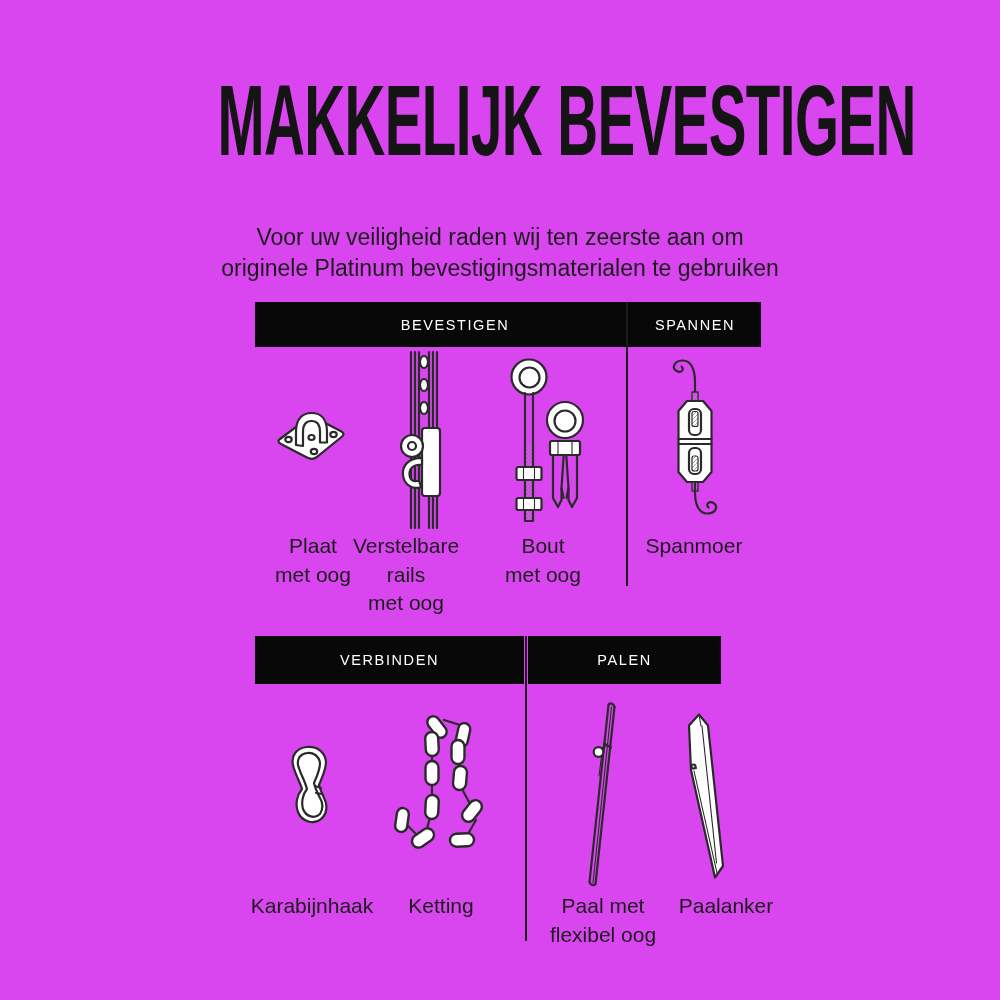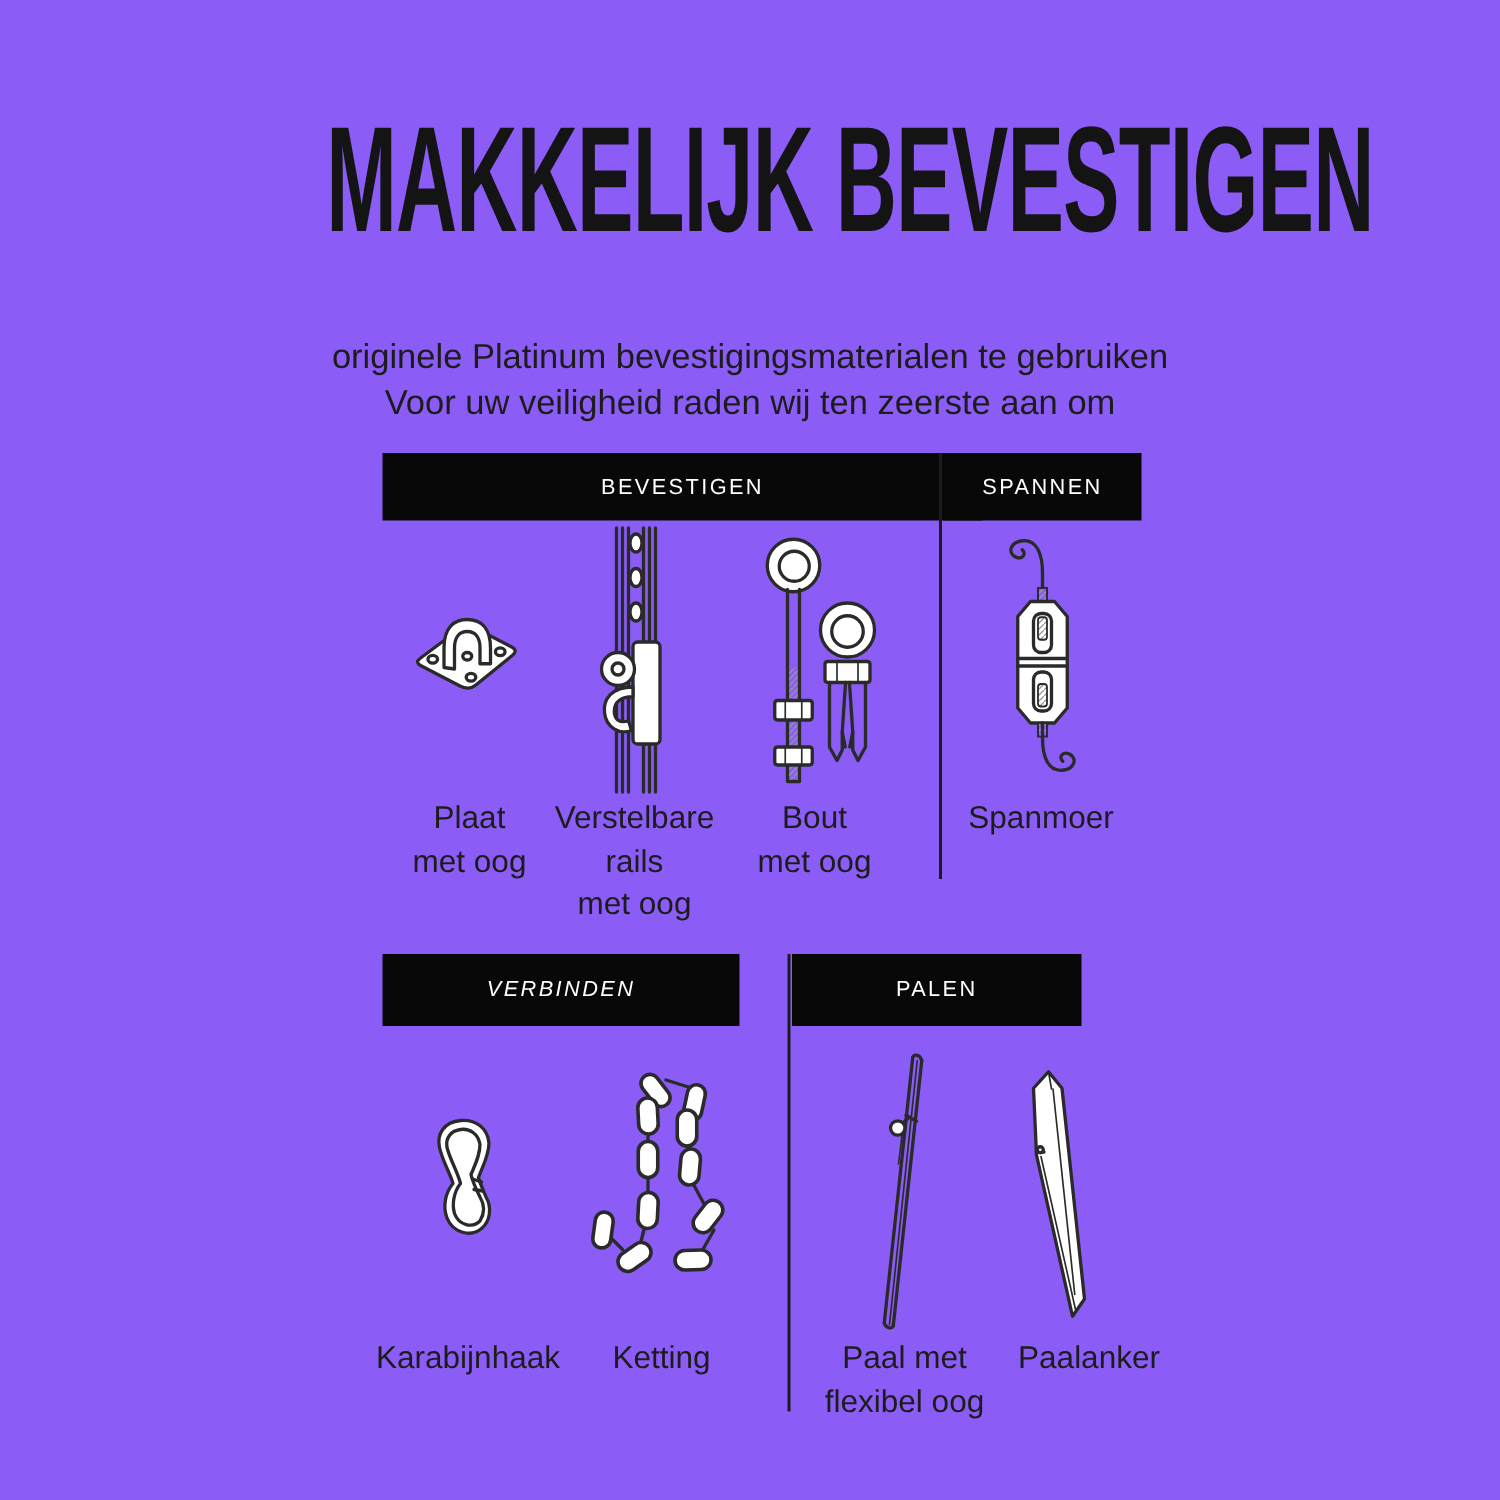--- a/index.html
+++ b/index.html
@@ -1,17 +1,17 @@
 <!DOCTYPE html>
 <html><head>
 <meta charset="utf-8">
 <style>
   html,body{margin:0;padding:0;background:#fff;}
   .canvas{
-    position:relative;width:1000px;height:1000px;background:#8b5cf6;overflow:hidden;
+    position:relative;width:1000px;height:1000px;background:#d946ef;overflow:hidden;
     font-family:"Liberation Sans","DejaVu Sans",sans-serif;color:#1c1c1c;
   }
   .title{
     position:absolute;top:68px;left:0;width:1000px;text-align:center;
     font-size:100px;line-height:105px;font-weight:700;letter-spacing:-1px;
     transform:scaleX(0.565);transform-origin:50% 50%;white-space:nowrap;color:#141414;
   }
   .subtitle{
     position:absolute;top:222px;left:0;width:1000px;text-align:center;
     font-size:23px;line-height:31px;color:#1c1c1c;
@@ -33,33 +33,33 @@
   .link{stroke:#2a2a2a;stroke-width:2.4;fill:#fff;}
 </style>
 </head>
 <body>
 
 <div class="canvas">
 
   <div class="title">MAKKELIJK BEVESTIGEN</div>
 
   <div class="subtitle">
+    <div>Voor uw veiligheid raden wij ten zeerste aan om</div>
     <div>originele Platinum bevestigingsmaterialen te gebruiken</div>
-    <div>Voor uw veiligheid raden wij ten zeerste aan om</div>
   </div>
 
   <div class="hdr" style="left:255px;top:302px;width:400px;">
     <span>BEVESTIGEN</span>
   </div>
   <div class="hdr" style="left:629px;top:302px;width:132px;">
     <span>SPANNEN</span>
   </div>
   <div class="vline" style="left:626px;top:302px;height:284px;"></div>
 
-  <div class="hdr" style="left:255px;top:636px;width:238px;height:48px;font-style:italic;">
+  <div class="hdr" style="left:255px;top:636px;width:269px;height:48px;">
     <span>VERBINDEN</span>
   </div>
   <div class="hdr" style="left:528px;top:636px;width:193px;height:48px;">
     <span>PALEN</span>
   </div>
   <div class="vline" style="left:525px;top:636px;height:305px;"></div>
 
   <svg style="left:276px;top:406px;" width="70" height="56" viewBox="0 0 70 56">
     <path class="fw" d="M 4 33 C 1.5 34.8 2 36.5 5 38 L 31 51.5 C 34.5 53.3 38 53.2 41 50.8 L 65.5 31 C 68.5 28.6 68 26.8 64.5 25 L 40.5 12.5 C 37 10.7 33.5 10.9 30.5 13.2 Z"></path>
     <ellipse class="fw" cx="35.5" cy="31.5" rx="3" ry="2.5" stroke-width="1.8"></ellipse>
@@ -182,21 +182,21 @@
     <line class="ln" x1="11" y1="58" x2="16" y2="58" stroke-width="1.8"></line>
     <circle class="fw" cx="13.5" cy="56.5" r="2" stroke-width="1.4"></circle>
     <path class="thin" d="M 14 61 L 37 163"></path>
   </svg>
 
   <div class="label" style="left:313px;top:532px;">
     <div>Plaat</div>
     <div>met oog</div>
   </div>
 
-  <div class="label" style="left:423px;top:532px;">
+  <div class="label" style="left:406px;top:532px;">
     <div>Verstelbare</div>
     <div>rails</div>
     <div>met oog</div>
   </div>
 
   <div class="label" style="left:543px;top:532px;">
     <div>Bout</div>
     <div>met oog</div>
   </div>
 

